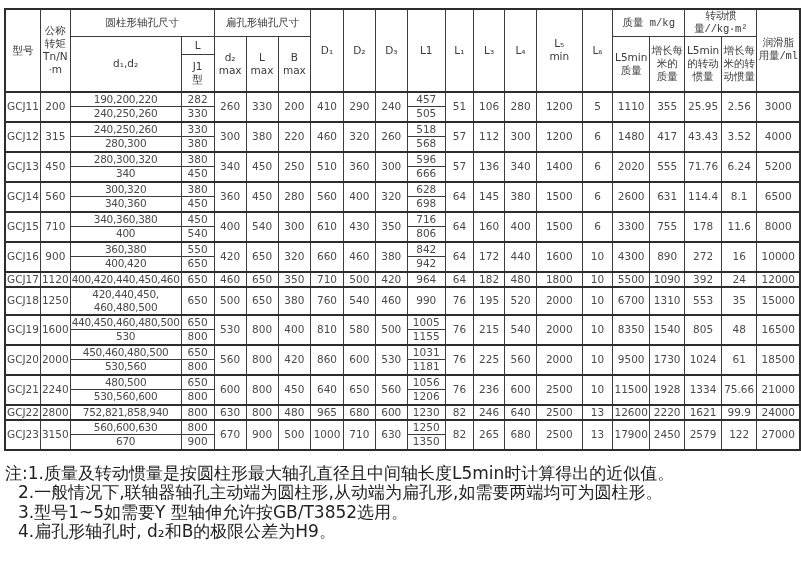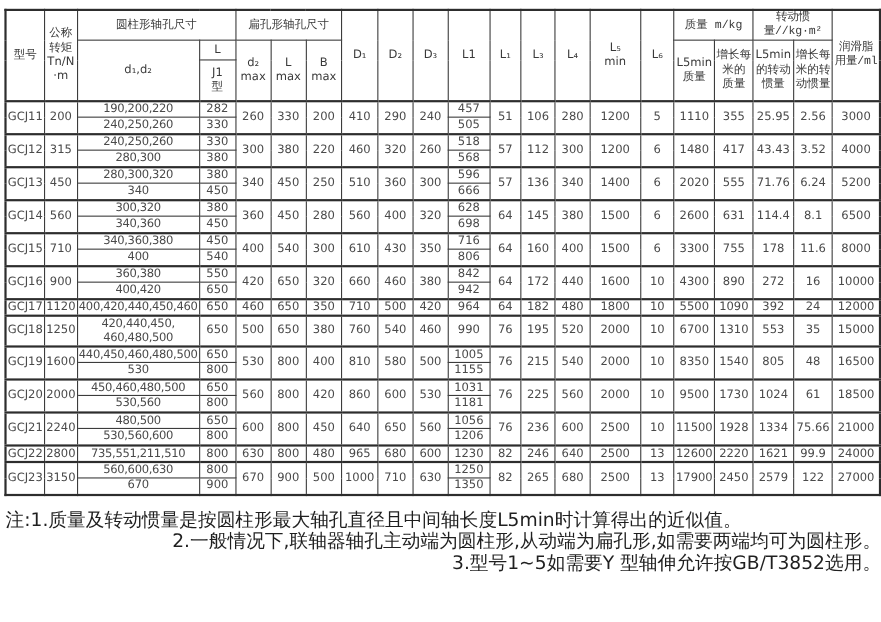--- a/index.html
+++ b/index.html
@@ -50,21 +50,21 @@
   thead tr.hr3 { height: 37px; }
   tbody tr { height: 15px; }
   tbody tr.gs td { border-top: 2px solid #2d2d2d; }
   .notes {
     margin: 13px 0 0 5px;
     font-size: 17px;
     line-height: 19.5px;
     color: #1f1f1f;
   }
   .note-line { white-space: pre; }
-  .note-line.indented { margin-left: 13px; text-align: right; }
+  .note-line.indented { margin-left: 13px; }
 </style>
 </head>
 <body>
 
 <div class="page">
 
   <table class="spec">
     <colgroup>
       <col style="width:34px">
         <col style="width:26px">
@@ -434,21 +434,21 @@
           <td rowspan="2">21000</td>
         </tr>
         <tr>
           <td class="dcell">530,560,600</td>
           <td>800</td>
           <td>1206</td>
         </tr>
         <tr class="gs">
           <td>GCJ22</td>
           <td>2800</td>
-          <td class="dcell">735,551,211,510</td>
+          <td class="dcell">752,821,858,940</td>
           <td>800</td>
           <td>630</td>
           <td>800</td>
           <td>480</td>
           <td>965</td>
           <td>680</td>
           <td>600</td>
           <td>1230</td>
           <td>82</td>
           <td>246</td>
@@ -489,15 +489,16 @@
           <td>900</td>
           <td>1350</td>
         </tr>
       </tbody>
   </table>
 
   <div class="notes">
     <div class="note-line">注:1.质量及转动惯量是按圆柱形最大轴孔直径且中间轴长度L5min时计算得出的近似值。</div>
     <div class="note-line indented">2.一般情况下,联轴器轴孔主动端为圆柱形,从动端为扁孔形,如需要两端均可为圆柱形。</div>
     <div class="note-line indented">3.型号1~5如需要Y 型轴伸允许按GB/T3852选用。</div>
+    <div class="note-line indented">4.扁孔形轴孔时, d₂和B的极限公差为H9。</div>
   </div>
 
 </div>
 
 </body></html>

